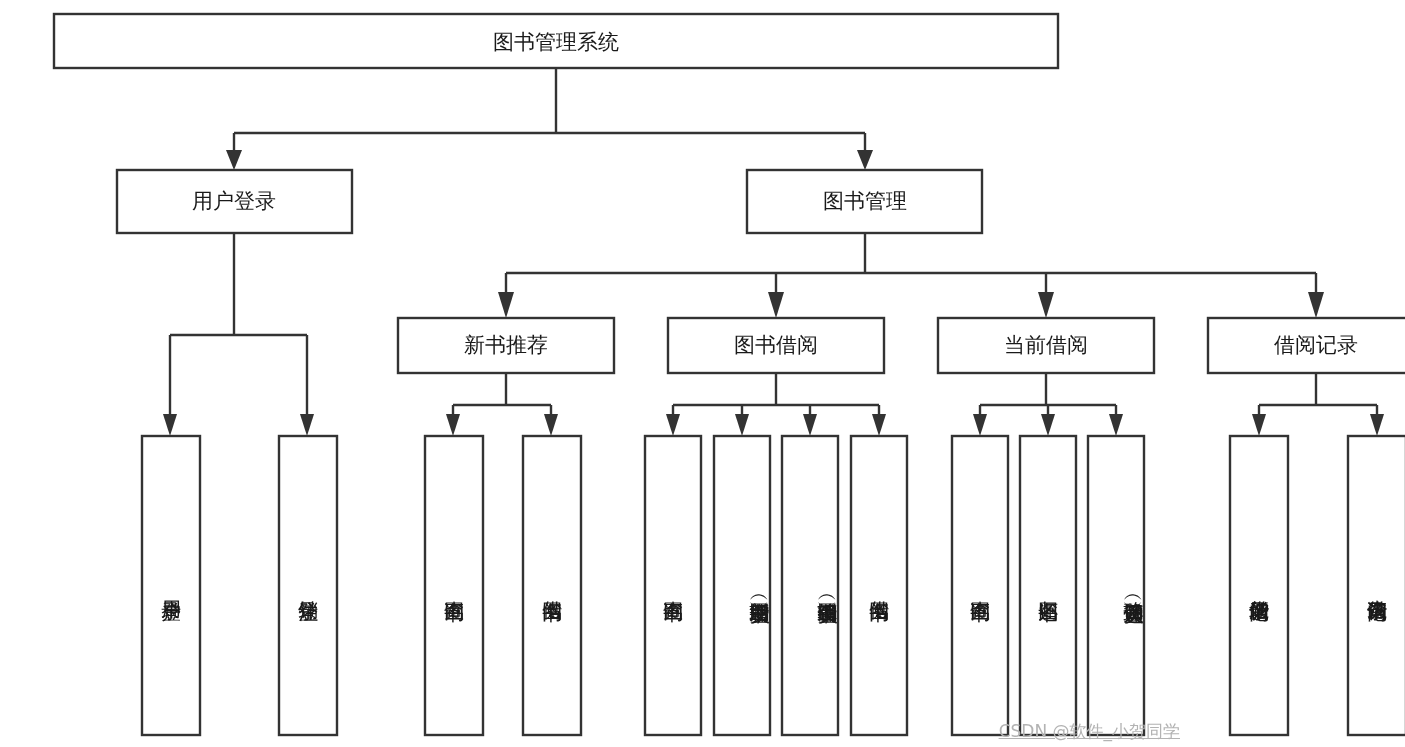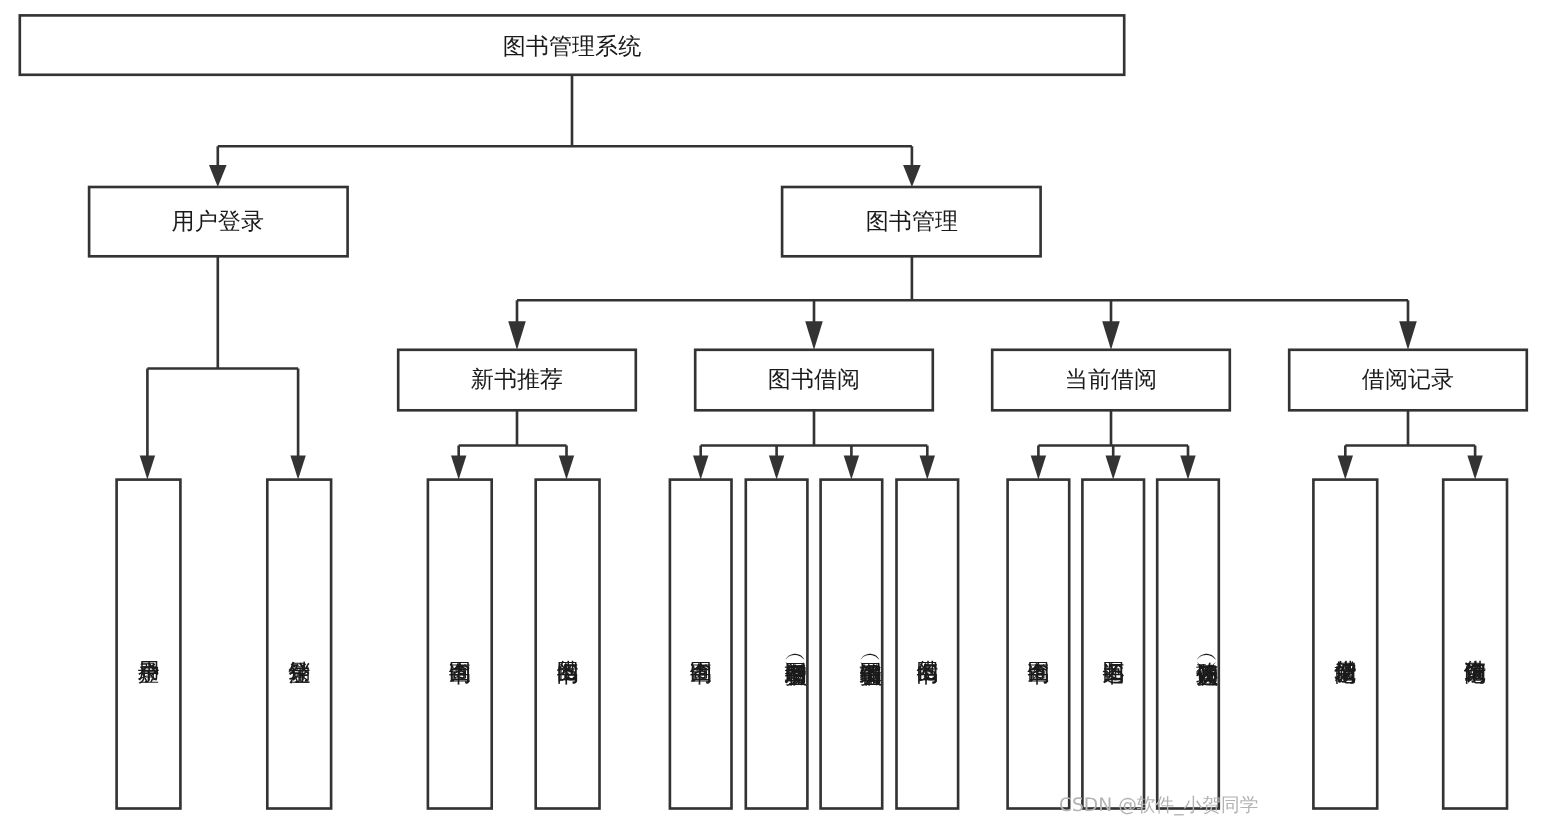--- a/index.html
+++ b/index.html
@@ -11,20 +11,21 @@
     width: 1405px;
     height: 747px;
     font-family: "DejaVu Sans", "Liberation Sans", sans-serif;
     overflow: hidden;
   }
   #diagram-root {
     position: relative;
     width: 1152px;
     height: 747px;
     background: #ffffff;
+    margin-left: 36px;
   }
   svg#tree-svg {
     position: absolute;
     left: 0;
     top: 0;
     width: 1405px;
     height: 747px;
     display: block;
   }
   .node-box {
@@ -69,20 +70,21 @@
   }
   #watermark {
     position: absolute;
     right: 8px;
     bottom: 4px;
     font-family: "DejaVu Sans", "Liberation Sans", sans-serif;
     font-size: 17px;
     color: #b3b3b3;
     white-space: nowrap;
     user-select: none;
+    text-decoration: underline;
   }
 </style>
 </head>
 <body>
 
 <div id="diagram-root">
 
   <svg id="tree-svg" viewBox="0 0 1405 747">
 
     <g>

